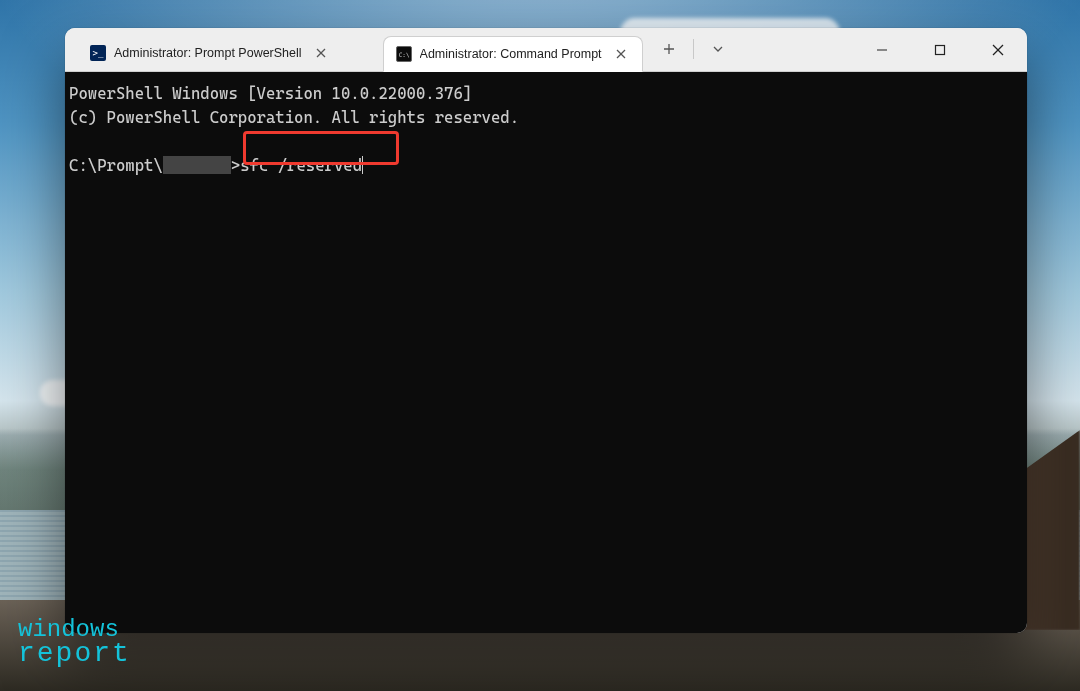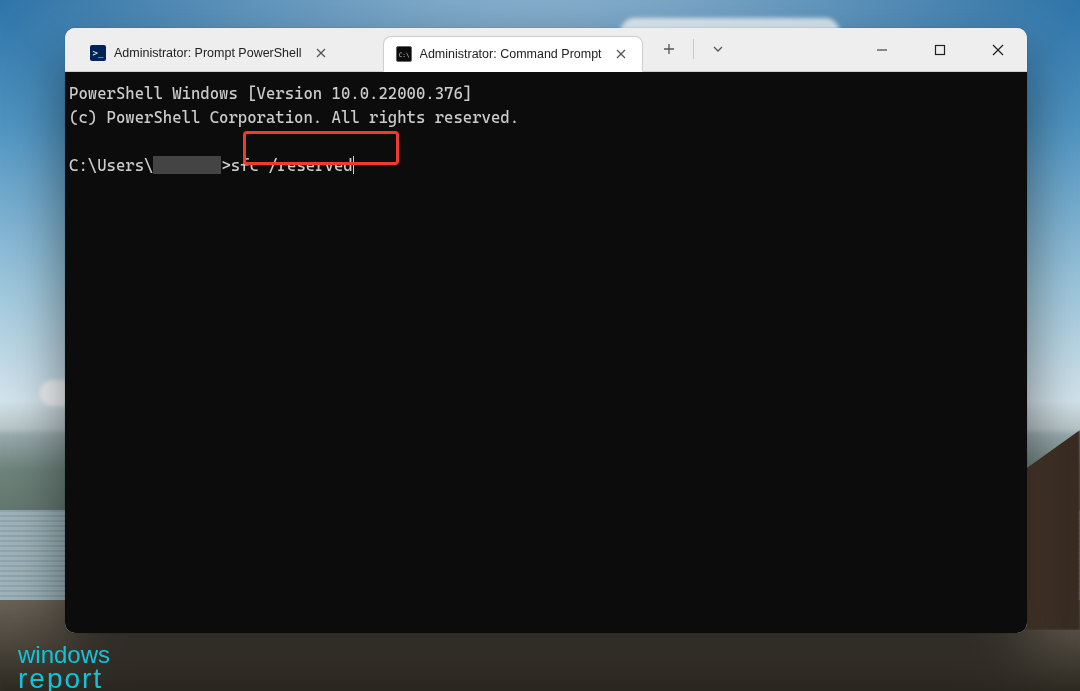--- a/index.html
+++ b/index.html
@@ -81,22 +81,22 @@
     position: relative;
   }
   .redacted { display:inline-block; width:68px; height:18px; background:#444; vertical-align:-3px;}
   .highlight-box{
     position:absolute;
     border:3px solid #ef3a2f; border-radius:4px;
   }
   .cursor{ display:inline-block; width:1px; height:18px; background:#cccccc; vertical-align:-3px;}
 
   .watermark{
-    position:absolute; left:18px; bottom:0; color:#14c3da;
-    font-family:Liberation Sans, sans-serif; line-height:0.9;
+    position:absolute; left:18px; bottom:25px; color:#14c3da;
+    font-family:Liberation Mono, monospace; line-height:0.9;
   }
   .watermark .w1{font-size:24px; font-weight:300; letter-spacing:0px;}
   .watermark .w2{font-size:28px; font-weight:400; letter-spacing:2px;}
 </style>
 </head>
 <body>
 
 <div class="wallpaper">
   <div class="cloud c1"></div>
     <div class="cloud c2"></div>
@@ -164,21 +164,21 @@
             <line x1="1" y1="1" x2="11" y2="11" stroke-width="1.2"></line>
             <line x1="11" y1="1" x2="1" y2="11" stroke-width="1.2"></line>
           </svg>
       </div>
     </div>
   </div>
 
   <div class="terminal"><span>PowerShell Windows [Version 10.0.22000.376]</span>
 <span>(c) PowerShell Corporation. All rights reserved.</span>
 
-<span>C:\Users\</span><span class="redacted"></span><span>&gt;</span><span>sfc /reserved</span><span class="cursor"></span>
+<span>C:\Prompt\</span><span class="redacted"></span><span>&gt;</span><span>sfc /reserved</span><span class="cursor"></span>
 <div class="highlight-box" style="left:178px; top:59px; width:156px; height:34px;"></div>
   </div>
 </div>
 
 <div class="watermark">
   <div class="w1">windows</div>
   <div class="w2">report</div>
 </div>
 
 </body></html>

